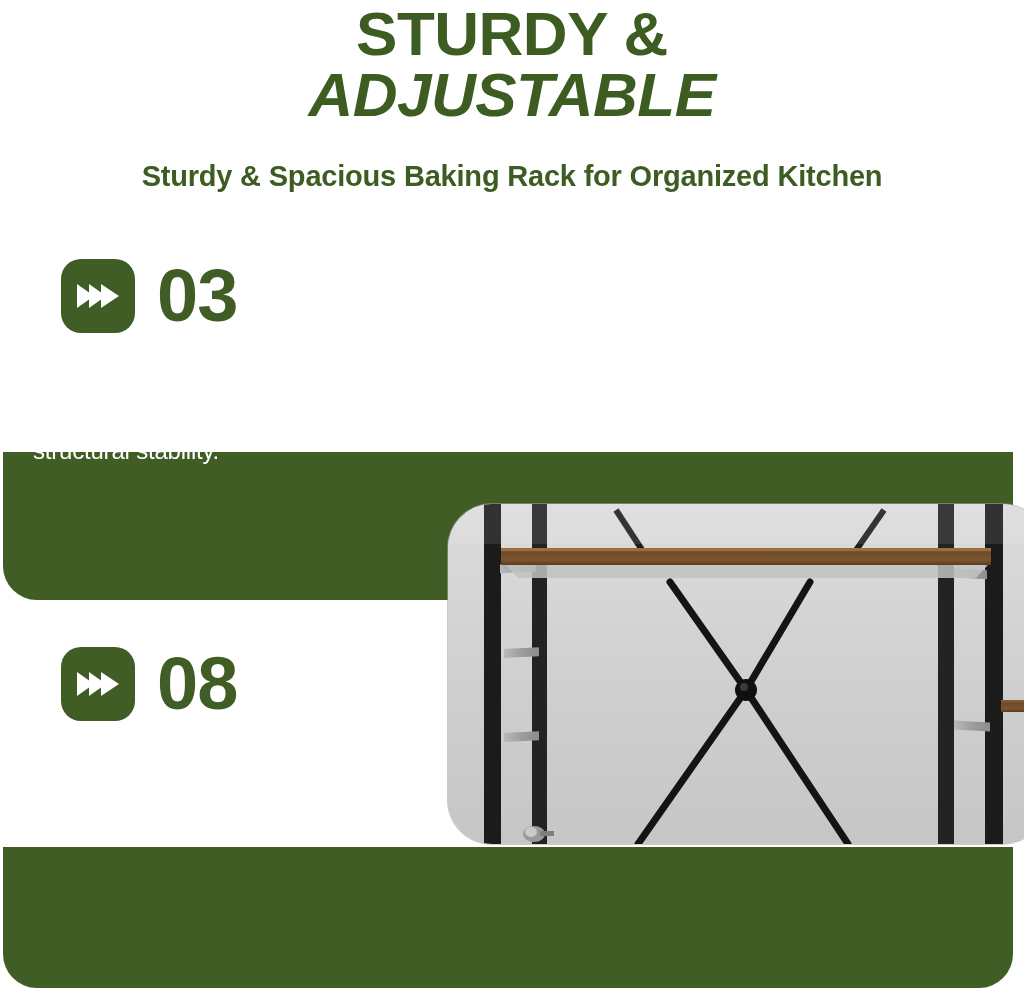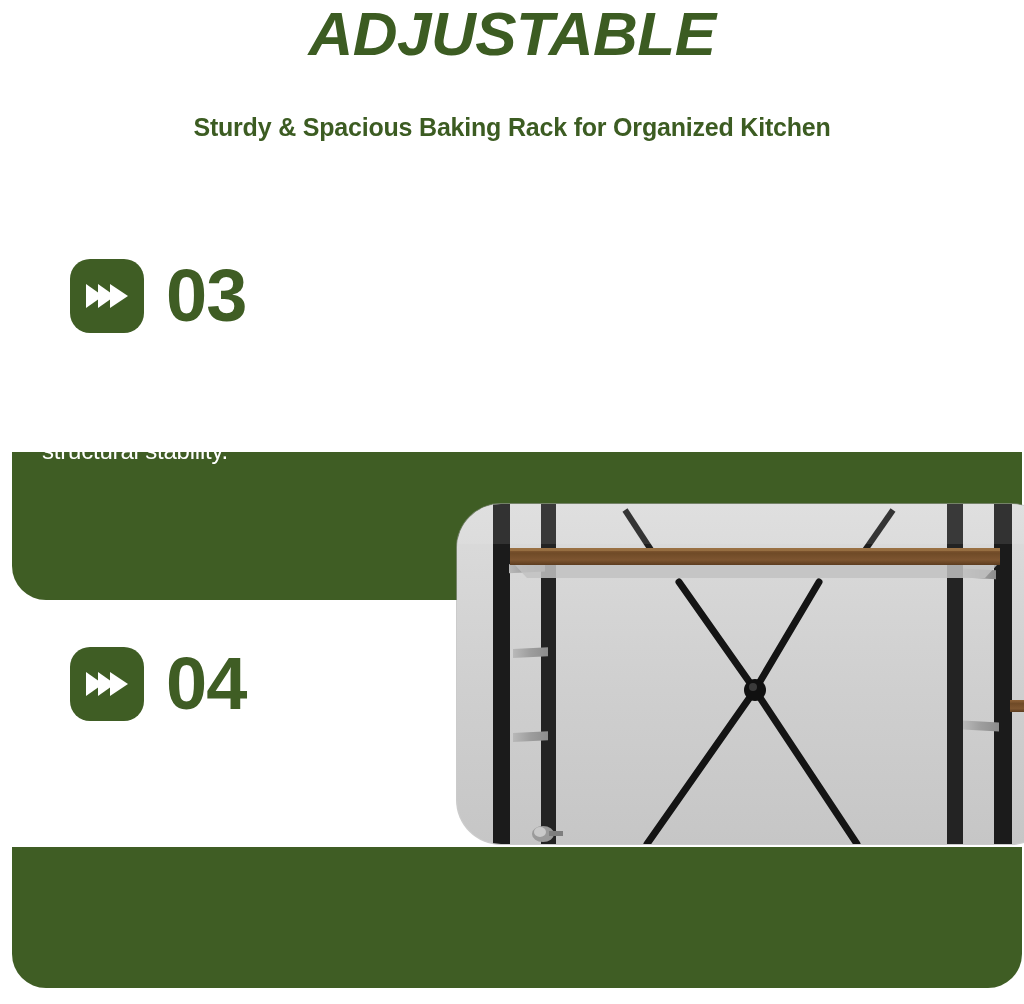--- a/index.html
+++ b/index.html
@@ -23,30 +23,30 @@
     line-height:0.98;
     letter-spacing:-0.5px;
     margin:0;
     padding:0 30px;
     font-stretch:condensed;
   }
   .header-title .line2{display:block;font-style:italic;}
   .header-subtitle{
     color:#3c5c22;
     font-weight:bold;
-    font-size:25px;
-    margin:16px;
+    font-size:29px;
+    margin:2px;
     padding-top:32px;
     letter-spacing:-0.2px;
   }
 
   
   .card{
     position:absolute;
-    left:12px;
+    left:3px;
     width:860px;
   }
   #card-03{top:240px;height:365px;}
   #card-04{top:628px;height:360px;}
 
   
   .banner{
     position:absolute;
     left:0;
     width:1010px;
@@ -124,20 +124,21 @@
   }
   #photo-03{left:405px;top:248px;width:598px;height:340px;}
 
   .photo svg{display:block;width:100%;height:100%;}
 </style>
 </head>
 <body>
 
 <div class="header">
   <h1 class="header-title">
+    <span>STURDY &amp;</span>
     <span class="line2">ADJUSTABLE</span>
   </h1>
   <p class="header-subtitle">Sturdy &amp; Spacious Baking Rack for Organized Kitchen</p>
 </div>
 
 <section class="card" id="card-03">
 
   <div class="banner"></div>
 
   <div class="left-col">
@@ -228,21 +229,21 @@
 
   <div class="left-col">
     <div class="num-row">
       <span class="badge-icon">
         <svg width="46" height="30" viewBox="0 0 46 30" aria-hidden="true">
           <polygon points="2,3 2,27 19,15" fill="#ffffff"></polygon>
           <polygon points="14,3 14,27 31,15" fill="#ffffff"></polygon>
           <polygon points="26,3 26,27 44,15" fill="#ffffff"></polygon>
         </svg>
       </span>
-      <span class="num">04</span>
+      <span class="num">08</span>
     </div>
 
     <div class="text-block">
       <h2 class="feature-title">Adjustable Feet</h2>
       <p class="feature-desc">adjustable feet stabilize on uneven floors.</p>
     </div>
   </div>
 
 </section>
 

